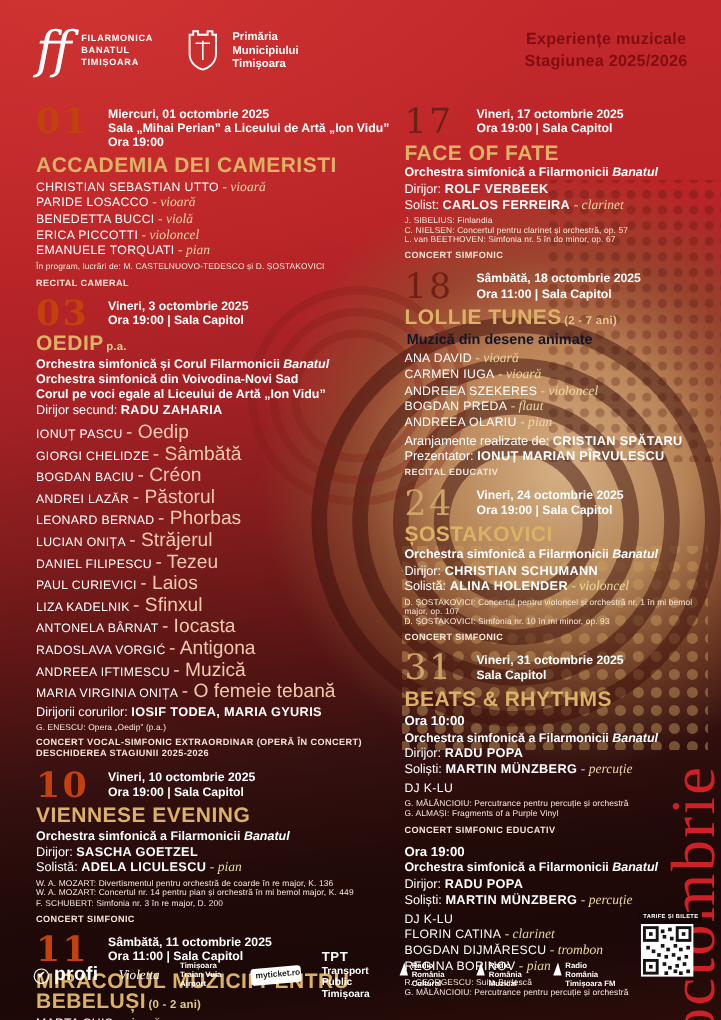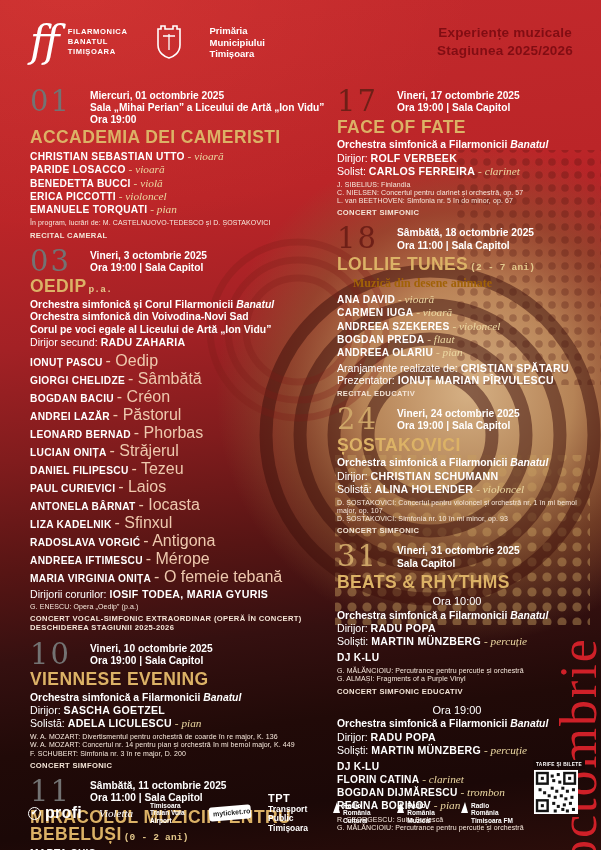--- a/index.html
+++ b/index.html
@@ -11,47 +11,47 @@
       linear-gradient(173deg,#c42a2d 0%,#bb2528 24%,#a32125 38%,#811c1d 50%,#571514 62%,#351010 72%,#210a08 82%,#1b0807 91%,#2b0d0a 100%);
   }
   .bg-art{position:absolute;inset:0;z-index:1;pointer-events:none;}
   .layer{position:absolute;z-index:3;}
 
   
   .header{top:24px;left:30px;right:28px;display:flex;align-items:center;gap:12px;}
   .phil-glyph{font-family:"DejaVu Serif",serif;font-style:italic;font-size:42px;line-height:.75;color:#fff;letter-spacing:-4px;}
   .org-name{font-size:7.6px;font-weight:700;letter-spacing:.6px;line-height:1.3;}
   .crest{margin-left:16px;}
-  .cityhall{font-size:9.5px;font-weight:700;line-height:1.2;margin-left:16px;}
+  .cityhall{font-size:9.5px;font-weight:700;line-height:1.2;}
   .season{margin-left:auto;text-align:center;font-weight:800;font-size:13.5px;line-height:1.35;color:rgba(125,12,18,.95);letter-spacing:.2px;}
 
   
   .col{top:88px;}
   .col-left{left:30px;width:302px;}
   .col-right{left:337px;width:240px;}
   .event{margin-bottom:8px;}
   .ev-head{display:flex;gap:10px;align-items:flex-start;margin-bottom:3px;}
   .ev-num{flex:0 0 auto;width:50px;font-family:"DejaVu Serif",serif;font-size:29px;line-height:.95;letter-spacing:2px;font-weight:400;}
-  .num-red{color:#737373;}
+  .num-red{color:#c2410c;font-weight:bold;}
   .num-maroon{color:#6e1f17;}
   .num-gold{color:#cda567;}
   .ev-meta{padding-top:2px;font-size:10.2px;font-weight:700;line-height:1.18;color:#fff;}
   .ev-title{margin:2px 0 3px;font-size:17.5px;line-height:1.02;font-weight:800;color:#dcb266;letter-spacing:.4px;}
-  .ev-suffix{font-size:9.5px;font-weight:700;color:#e4c98c;letter-spacing:.2px;margin-left:2px;font-family:Liberation Mono, monospace;}
-  .ev-sub{font-size:12px;font-weight:800;color:#a16207;margin:0 16px 3px;line-height:1.1;font-family:Liberation Serif, serif;}
-  .ev-time{font-size:11px;font-weight:400;color:#fff;margin:2px 0 2px;line-height:1.15;text-align:center;}
+  .ev-suffix{font-size:9.5px;font-weight:700;color:#e4c98c;letter-spacing:.2px;margin-left:2px;}
+  .ev-sub{font-size:12px;font-weight:800;color:#0f172a;margin:0 2px 3px;line-height:1.1;}
+  .ev-time{font-size:11px;font-weight:700;color:#fff;margin:2px 0 2px;line-height:1.15;}
   .ens{font-size:10.4px;font-weight:700;line-height:1.18;color:#fff;}
   .ens-em{font-style:italic;}
   .credit{font-size:10.6px;line-height:1.15;color:#fff;}
   .c-label{font-weight:400;}
   .c-name{font-weight:800;letter-spacing:.3px;}
   .c-role,.p-role{font-family:"Liberation Serif",serif;font-style:italic;font-size:11.3px;color:#ecd8a2;}
   .performers{margin:3px 0 2px;}
   .perf{font-size:10.2px;line-height:1.0;padding:1px 0;}
-  .p-name{font-weight:700;color:#fff;letter-spacing:.3px;}
+  .p-name{font-weight:400;color:#fff;letter-spacing:.3px;}
   .plain-roles .p-role{font-family:"Liberation Sans",sans-serif;font-style:normal;font-size:16px;color:#eec9ae;}
   .prog-block{margin-top:3px;}
   .prog-line{font-size:7px;line-height:1.18;color:#f7e9dd;letter-spacing:.1px;}
   .type-block{margin-top:3px;}
   .type-line{font-size:7.6px;line-height:1.2;font-weight:600;color:#f3e4d6;letter-spacing:.35px;}
 
   
   .month{
     position:absolute;z-index:2;left:556px;top:866px;width:380px;height:48px;
     transform:rotate(-90deg);transform-origin:top left;
@@ -190,24 +190,24 @@
     <div class="performers">
 
     <div class="perf"><span class="p-name">IONUȚ PASCU</span> <span class="p-role">- Oedip</span></div>
         <div class="perf"><span class="p-name">GIORGI CHELIDZE</span> <span class="p-role">- Sâmbătă</span></div>
         <div class="perf"><span class="p-name">BOGDAN BACIU</span> <span class="p-role">- Créon</span></div>
         <div class="perf"><span class="p-name">ANDREI LAZĂR</span> <span class="p-role">- Păstorul</span></div>
         <div class="perf"><span class="p-name">LEONARD BERNAD</span> <span class="p-role">- Phorbas</span></div>
         <div class="perf"><span class="p-name">LUCIAN ONIȚA</span> <span class="p-role">- Străjerul</span></div>
         <div class="perf"><span class="p-name">DANIEL FILIPESCU</span> <span class="p-role">- Tezeu</span></div>
         <div class="perf"><span class="p-name">PAUL CURIEVICI</span> <span class="p-role">- Laios</span></div>
+        <div class="perf"><span class="p-name">LIZA KADELNIK</span> <span class="p-role">- Sfinxul</span></div>
         <div class="perf"><span class="p-name">ANTONELA BÂRNAT</span> <span class="p-role">- Iocasta</span></div>
-        <div class="perf"><span class="p-name">LIZA KADELNIK</span> <span class="p-role">- Sfinxul</span></div>
         <div class="perf"><span class="p-name">RADOSLAVA VORGIĆ</span> <span class="p-role">- Antigona</span></div>
-        <div class="perf"><span class="p-name">ANDREEA IFTIMESCU</span> <span class="p-role">- Mérope</span></div>
+        <div class="perf"><span class="p-name">ANDREEA IFTIMESCU</span> <span class="p-role">- Muzică</span></div>
         <div class="perf"><span class="p-name">MARIA VIRGINIA ONIȚA</span> <span class="p-role">- O femeie tebană</span></div>
       </div>
     <div>
 
     <div class="credit"><span class="c-label">Dirijorii corurilor:</span> <span class="c-name">IOSIF TODEA, MARIA GYURIS</span></div>
       </div>
     <div class="prog-block">
 
     <div class="prog-line">G. ENESCU: Opera „Oedip” (p.a.)</div>
       </div>

